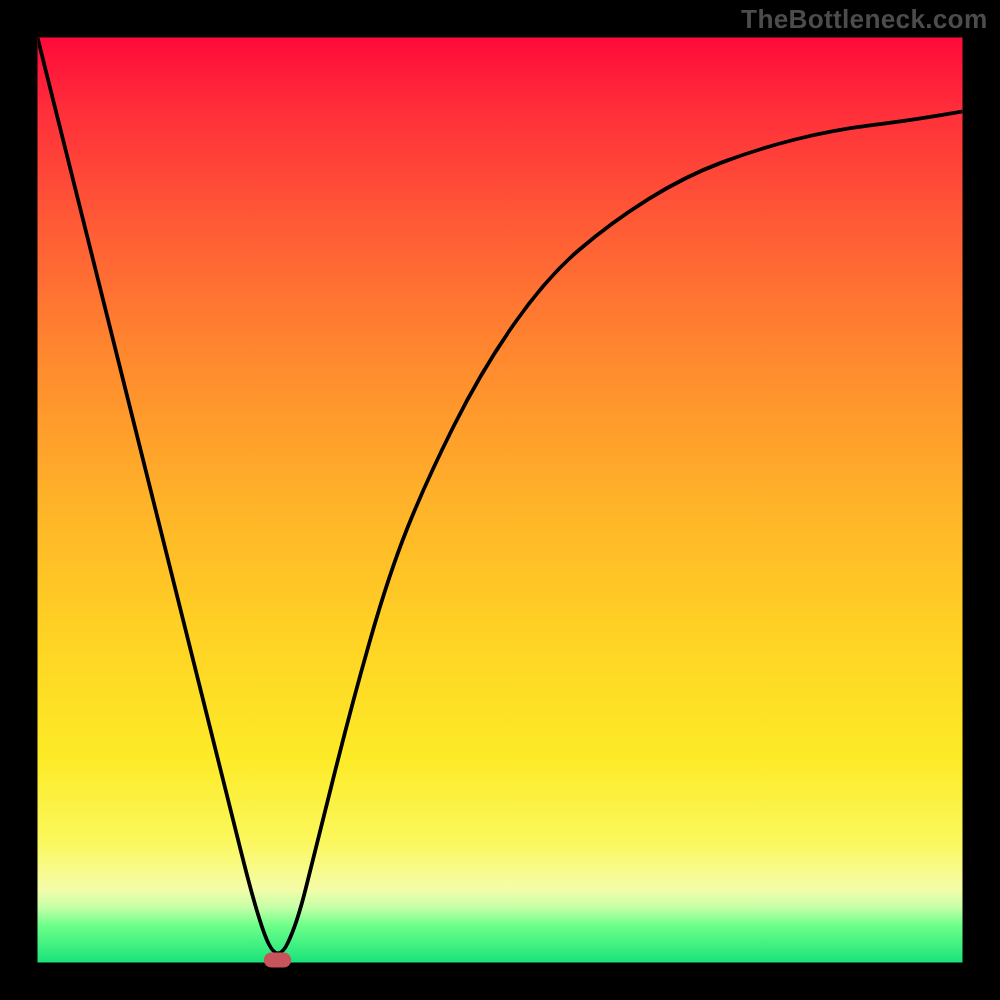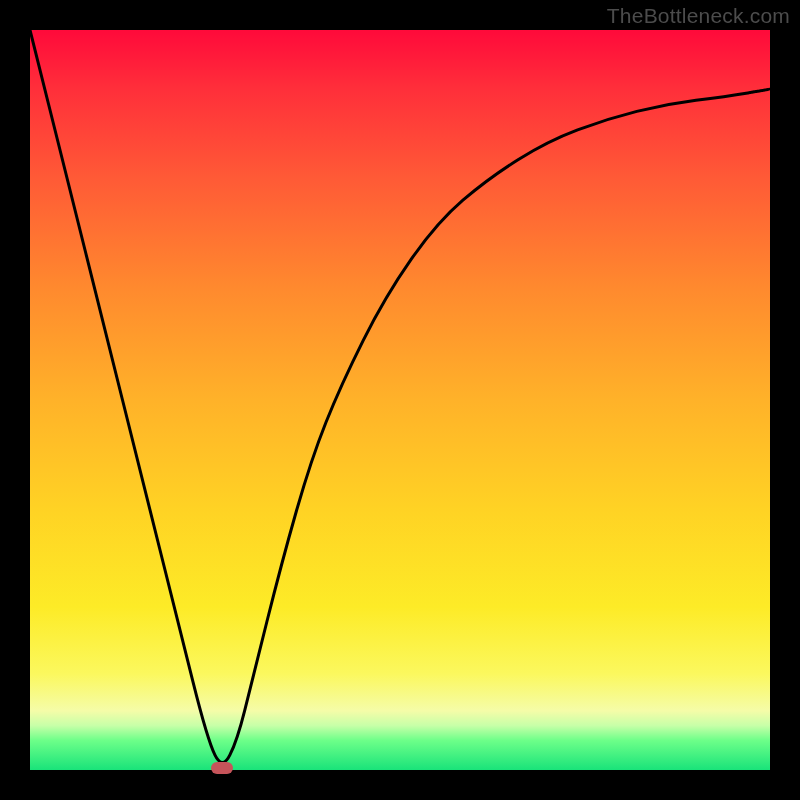--- a/index.html
+++ b/index.html
@@ -30,21 +30,21 @@
       #c7ffa8 94%,
       #6dff89 96%,
       #19e37a 100%);
   }
   .watermark {
     position: absolute;
     top: 4px;
     right: 10px;
     color: #4c4c4c;
     font-size: 21px;
-    font-weight: 400;
+    font-weight: 700;
     letter-spacing: 0.2px;
     user-select: none;
   }
   svg.curve {
     position: absolute;
     left: 0;
     top: 0;
   }
   .marker {
     position: absolute;

